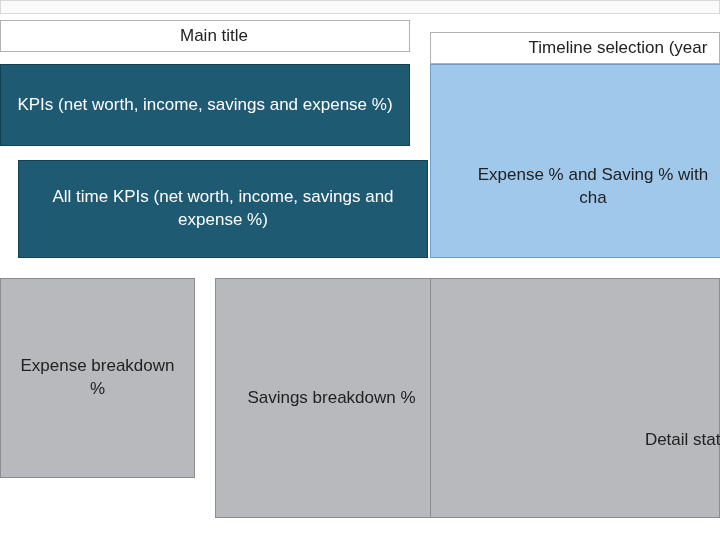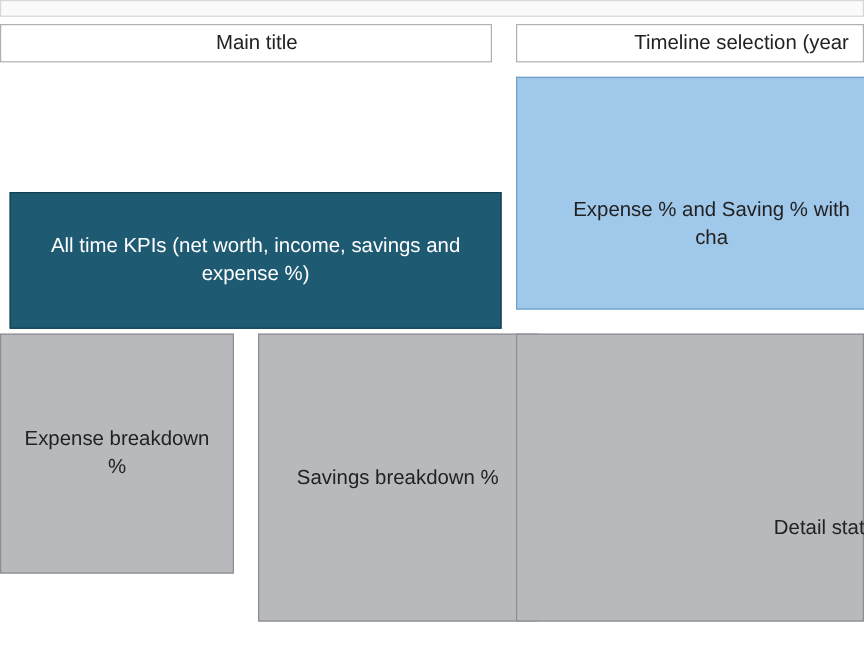--- a/index.html
+++ b/index.html
@@ -27,23 +27,23 @@
   }
   .outline { background: #ffffff; border-color: #b0b0b0; padding-left: 28px; }
   .teal    { background: #1f5a73; color: #ffffff; border-color: #134052; }
   .light   { background: #a0c8ea; border-color: #6f9dc6; }
   .gray    { background: #b7b9bd; border-color: #8b8d91; }
   .bar     { background: #fafafa; border-color: #d8d8d8; height: 14px; }
 
   
   .top-bar       { left: 0;   top: 0;   width: 720px; }
   .title         { left: 0;   top: 20px; width: 410px; height: 32px; }
-  .timeline      { left: 430px; top: 20px; width: 290px; height: 32px; padding-left: 24px; }
+  .timeline      { left: 430px; top: 32px; width: 290px; height: 32px; padding-left: 24px; }
   .kpis          { left: 0;   top: 64px; width: 410px; height: 82px; }
-  .alltime       { left: 8px;   top: 160px; width: 410px; height: 114px; }
+  .alltime       { left: 18px;   top: 160px; width: 410px; height: 98px; }
   .expsav        { left: 430px; top: 64px; width: 334px; height: 194px; padding-top: 58px; align-items: center; justify-content: flex-start; text-align: center; padding-left: 12px; }
   .exp-break     { left: 0;   top: 278px; width: 195px; height: 200px; }
   .sav-break     { left: 215px; top: 278px; width: 233px; height: 240px; }
   .detail        { left: 430px; top: 278px; width: 290px; height: 240px; padding-top: 90px; align-items: center; justify-content: flex-end; text-align: right; padding-right: 0; }
 
   
   .timeline span, .expsav span, .detail span { transform: translateX(36px); white-space: nowrap; }
   .expsav span { white-space: normal; width: 260px; transform: translateX(20px); }
   .detail span { transform: translateX(44px); }
 </style>
@@ -55,20 +55,23 @@
   <div class="box bar top-bar"></div>
 
   <div class="box outline title">
     <span>Main title</span>
   </div>
 
   <div class="box outline timeline">
     <span>Timeline selection (year</span>
   </div>
 
+  <div class="box teal kpis">
+    <span>KPIs (net worth, income, savings and expense %)</span>
+  </div>
 
   <div class="box teal alltime">
     <span>All time KPIs (net worth, income, savings and expense %)</span>
   </div>
 
   <div class="box light expsav">
     <span>Expense % and Saving % with cha</span>
   </div>
 
   <div class="box gray exp-break">

